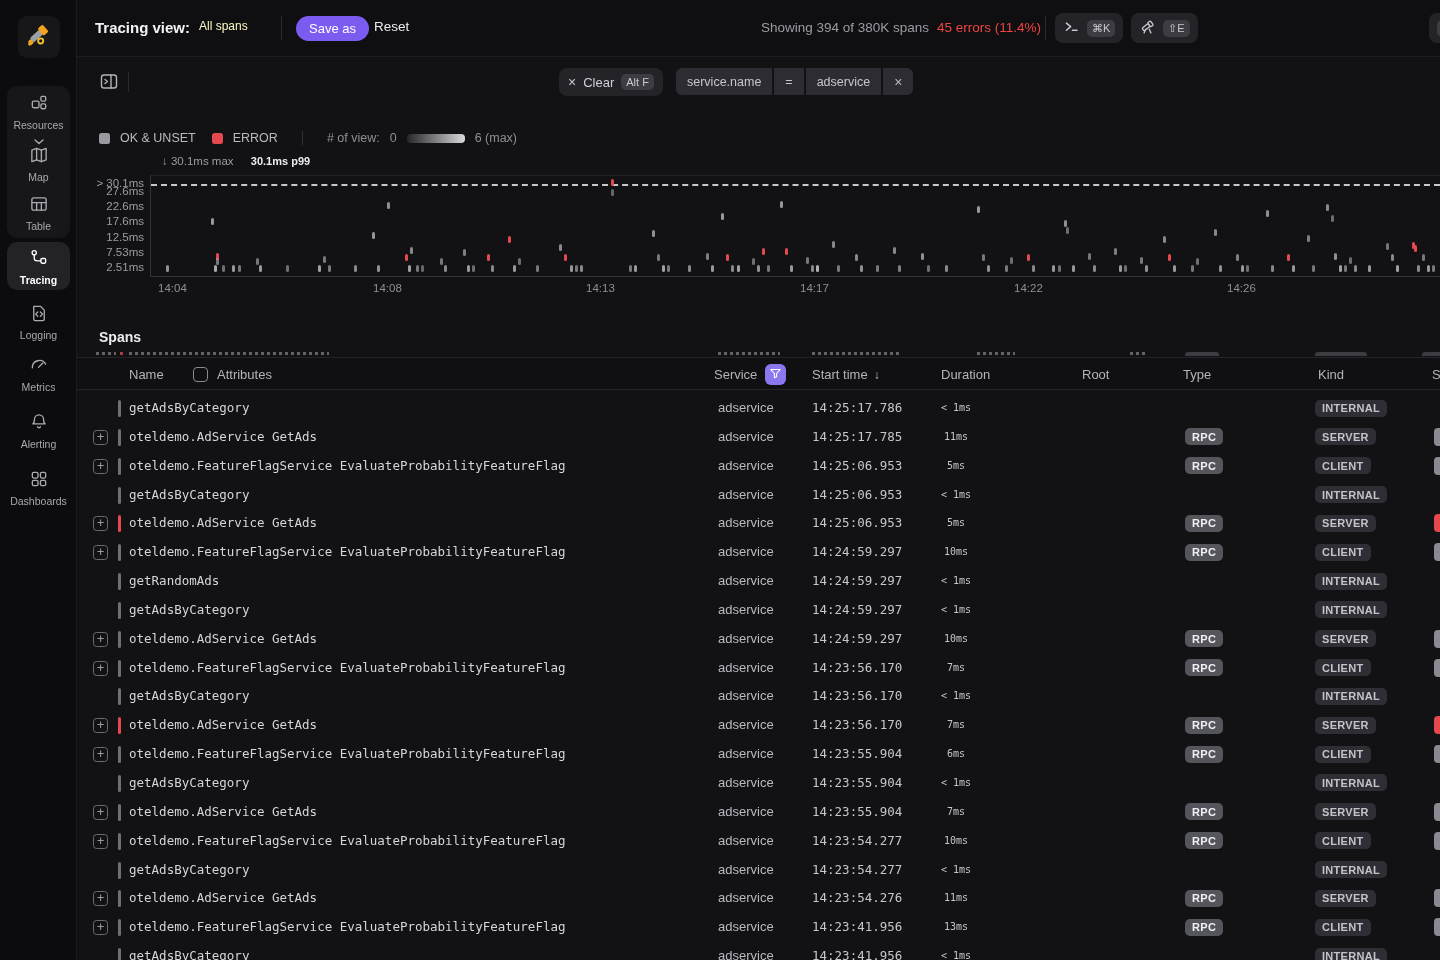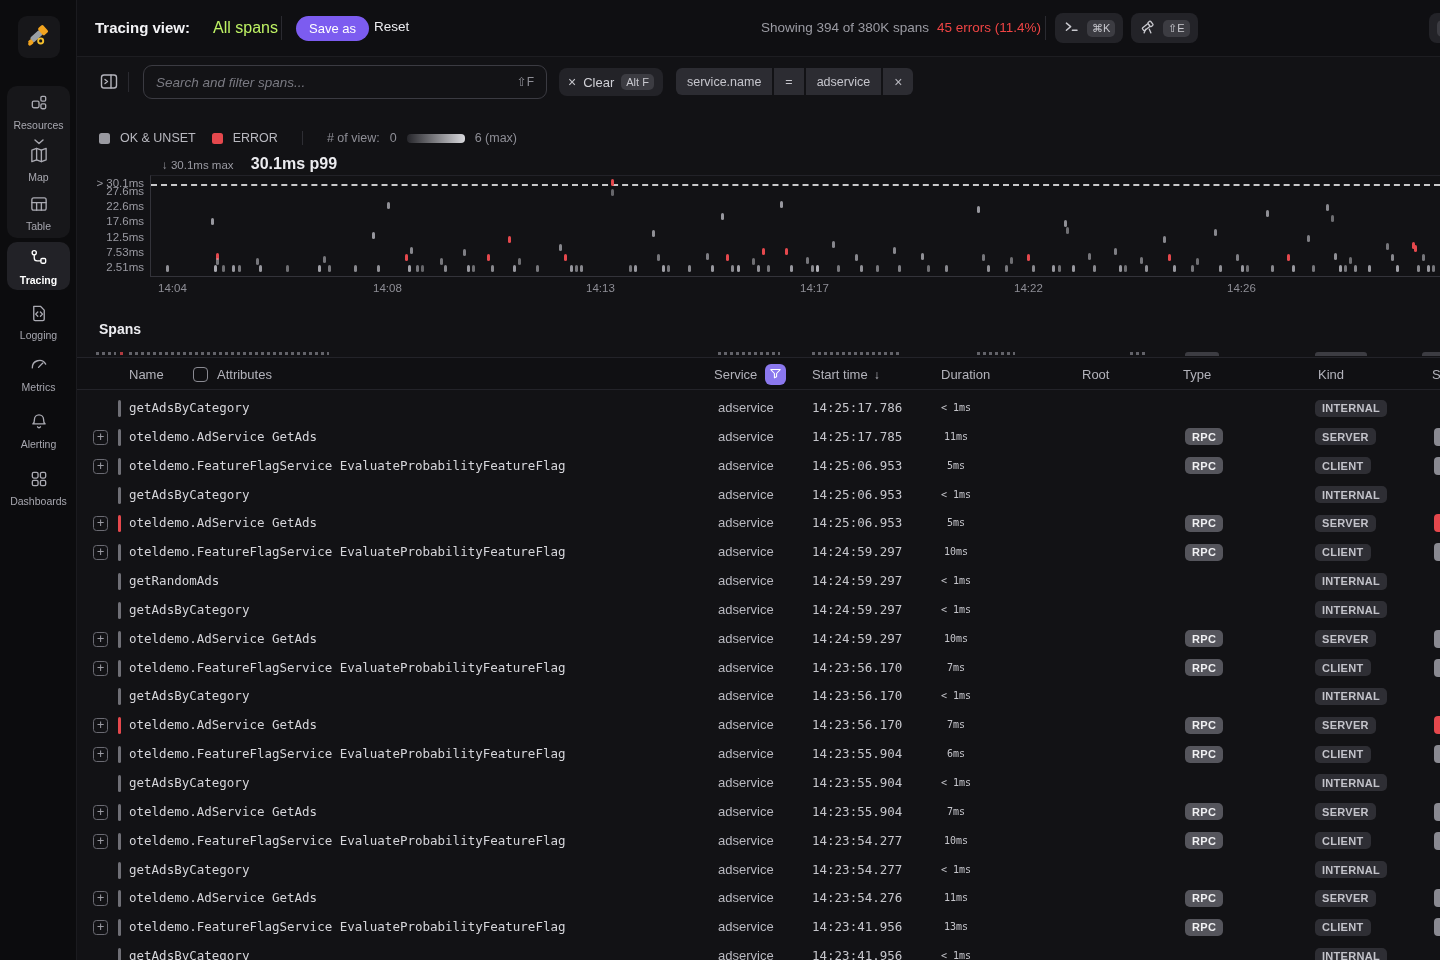--- a/index.html
+++ b/index.html
@@ -18,21 +18,21 @@
   .nav-item.active .nlabel { color:#ffffff; font-weight:bold; }
   svg.icon { stroke:#aaaab2; fill:none; stroke-width:1.4; stroke-linecap:round; stroke-linejoin:round; }
   .nav-item.active svg.icon { stroke:#ffffff; }
 
   
   .main { position:absolute; left:77px; top:0; width:1363px; height:960px; background:#121215; }
 
   
   .topbar { position:absolute; left:0; top:0; width:1363px; height:57px; background:#0f0f12; border-bottom:1px solid #1d1d21; }
   .tb-title { position:absolute; left:18px; top:19px; font-size:15px; font-weight:bold; color:#f2f2f5; }
-  .tb-view { position:absolute; left:122px; top:19px; font-size:16px; color:#bef264;margin-left:14px; }
+  .tb-view { position:absolute; left:122px; top:19px; font-size:12px; color:#fef9c3; }
   .tb-div { position:absolute; top:16px; width:1px; height:24px; background:#2a2a30; }
   .btn-save { position:absolute; left:219px; top:16px; height:25px; padding:0 13px; background:#7c5cf0; border:none; border-radius:13px; color:#fff; font-size:13px; font-family:inherit; }
   .btn-reset { position:absolute; left:297px; top:19px; background:none; border:none; color:#ececf0; font-size:13.5px; font-family:inherit; }
   .tb-showing { position:absolute; left:684px; top:20px; font-size:13.5px; color:#9b9ba3; }
   .tb-errors { position:absolute; left:860px; top:20px; font-size:13.5px; color:#ef4444; }
   .tb-group { position:absolute; top:13px; height:30px; background:#232328; border-radius:8px; display:flex; align-items:center; gap:7px; padding:0 8px; }
   .kbd { background:#3c3c42; color:#c9c9cf; font-size:11px; border-radius:5px; padding:2px 5px; white-space:nowrap; }
   .tb-time-label { font-size:13px; color:#e8e8ea; white-space:nowrap; }
 
   
@@ -53,32 +53,32 @@
 
   
   .legend { position:absolute; top:130px; left:22px; height:16px; display:flex; align-items:center; gap:10px; font-size:12.5px; color:#b9b9c0; }
   .sw { width:11px; height:11px; border-radius:2.5px; display:inline-block; }
   .legend .ldiv { width:1px; height:14px; background:#2e2e34; margin:0 14px; }
   .legend .muted { color:#8e8e96; }
   .grad { width:58px; height:9px; border-radius:4px; background:linear-gradient(90deg,#26262b,#d8d8dc); }
 
   
   .chart-labels { position:absolute; top:155px; left:85px; font-size:11.5px; color:#9b9ba3; }
-  .chart-labels b { color:#ececf0; margin-left:14px; font-size:16px; }
+  .chart-labels b { color:#ececf0; margin-left:14px; font-size:11px; }
   .yaxis { position:absolute; top:175px; left:0; width:69px; height:102px; }
   .ytick { position:absolute; right:2px; font-size:11.5px; color:#9b9ba3; height:14px; line-height:14px; white-space:nowrap; }
   .plot { position:absolute; top:175px; left:73px; width:1290px; height:102px; border-left:1px solid #33333a; border-top:1px solid #222228; border-bottom:1px solid #33333a; }
   .p99line { position:absolute; top:8px; left:0; width:100%; border-top:2px dashed #e8e8ea; opacity:.85; }
   .pt { position:absolute; width:3px; height:7px; border-radius:1.5px; background:#b9b9c0; }
   .pt.err { background:#e5484d; }
   .xaxis { position:absolute; top:282px; left:0; width:1363px; height:14px; }
   .xtick { position:absolute; font-size:11.5px; color:#8e8e96; }
 
   
-  .spans-title { position:absolute; top:321px; left:22px; font-size:14px; font-weight:bold; color:#ececf0; }
+  .spans-title { position:absolute; top:329px; left:22px; font-size:14px; font-weight:bold; color:#ececf0; }
   .clip-strip { position:absolute; top:350px; left:0; width:1363px; height:7px; overflow:hidden; }
   .frag { position:absolute; top:2px; height:3px; opacity:.75;
     background:repeating-linear-gradient(90deg,#7d7d85 0 3px,transparent 3px 6px); }
   .frag.red { background:#e5484d; }
   .frag.badge-top { background:#4b4b52; height:4px; border-radius:3px 3px 0 0; }
   .thead { position:absolute; top:357px; left:0; width:1363px; height:33px; background:#101013; border-top:1px solid #232329; border-bottom:1px solid #232329; font-size:13px; color:#b3b3bb; }
   .thead .hc { position:absolute; line-height:33px; }
   .hcheck { position:absolute; left:116px; top:9px; width:15px; height:15px; border:1.5px solid #8a8a92; border-radius:4px; background:transparent; }
   .hfilter { position:absolute; left:688px; top:6px; width:21px; height:21px; background:#8b78ee; border:none; border-radius:6px; display:flex; align-items:center; justify-content:center; }
   .sortarrow { color:#b9b9c0; margin-left:6px; font-size:12px; }
@@ -260,24 +260,20 @@
     <div class="toolbar">
       <button class="tb-toggle">
         <svg class="icon" width="20" height="19" viewBox="0 0 20 19" style="stroke:#b3b3bb;">
           <rect x="2.5" y="3" width="15" height="13" rx="2.5"></rect>
           <line x1="12" y1="3" x2="12" y2="16"></line>
           <path d="M6 7.5 l2.5 2 -2.5 2"></path>
         </svg>
       </button>
       <span class="tool-div"></span>
 
-      <div class="search-box">
-        <input type="text" value="" placeholder="Search and filter spans..." style="">
-        <span class="search-kbd">⇧F</span>
-      </div>
 
       <button class="btn-clear">
         <span class="x">×</span>
         <span>Clear</span>
         <span class="kbd">Alt F</span>
       </button>
 
       <div class="chip">
         <span class="seg-first">service.name</span>
         <span>=</span>

